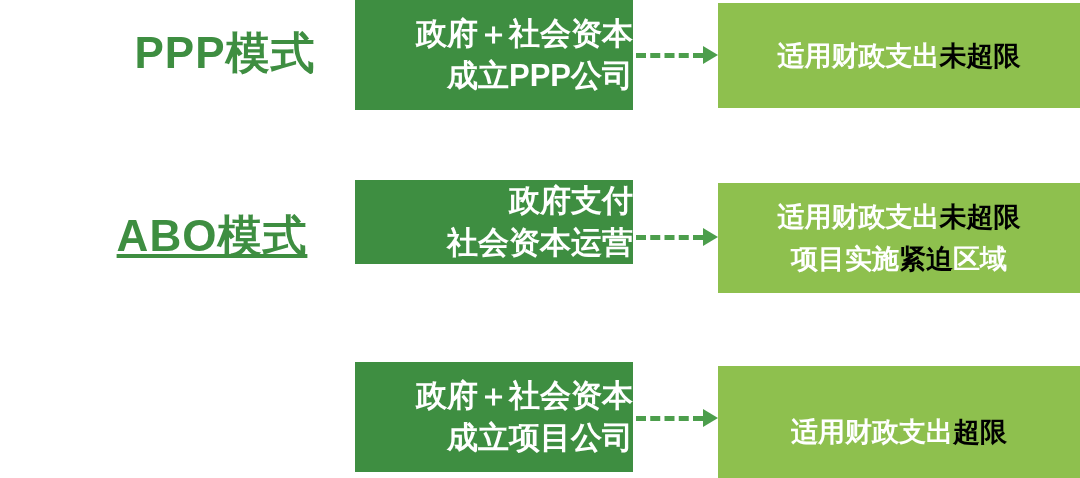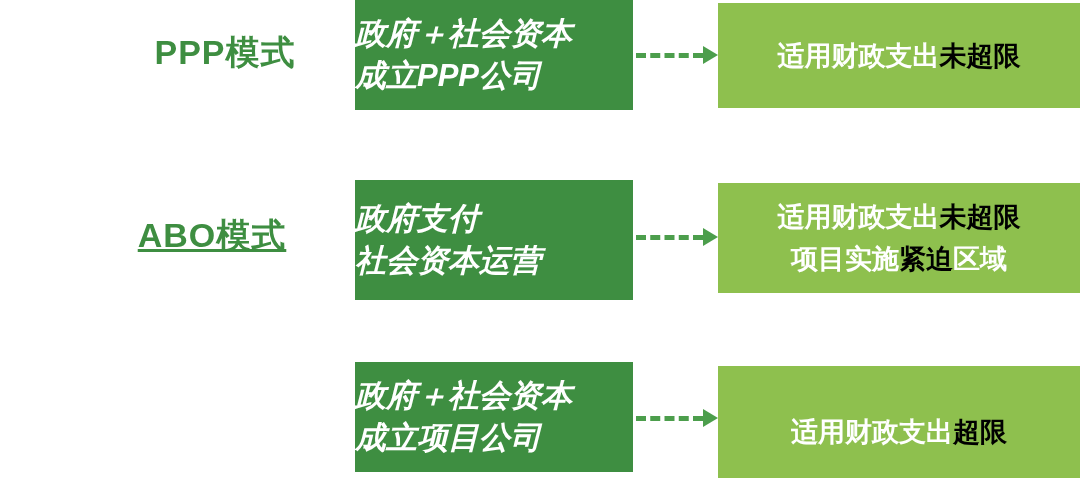--- a/index.html
+++ b/index.html
@@ -11,45 +11,44 @@
   }
   .canvas {
     position: relative;
     width: 1080px; height: 478px;
     background: #ffffff;
     overflow: hidden;
   }
   .mode-label {
     position: absolute;
     color: var(--label-green, #3E8E41);
-    font-size: 34px;
+    font-size: 44px;
     line-height: 39px;
     text-align: center;
     letter-spacing: 1px;
   }
   .mode-label.l1 { left: 105px; top: 33px;  width: 240px; }
   .mode-label.l2 { left: 92px;  top: 216px; width: 240px; text-decoration: underline; }
   .mode-label.l3 { left: 55px;  top: 375px; width: 260px; }
 
   .midbox {
     position: absolute;
     left: 355px; width: 278px;
     background: var(--dark-green, #3E8E41);
     color: #ffffff;
     font-size: 31px;
     line-height: 42px;
     display: flex;
     flex-direction: column;
     justify-content: center;
-    align-items: flex-start;
+    align-items: flex-end;
     text-align: center;
-    font-style: italic;
   }
   .midbox.m1 { top: 0px;   height: 110px; }
-  .midbox.m2 { top: 180px; height: 120px; }
+  .midbox.m2 { top: 180px; height: 84px; }
   .midbox.m3 { top: 362px; height: 110px; }
 
   .rightbox {
     position: absolute;
     left: 718px; width: 362px;
     background: var(--light-green, #8EC04E);
     color: #ffffff;
     font-size: 27px;
     line-height: 42px;
     display: flex;

